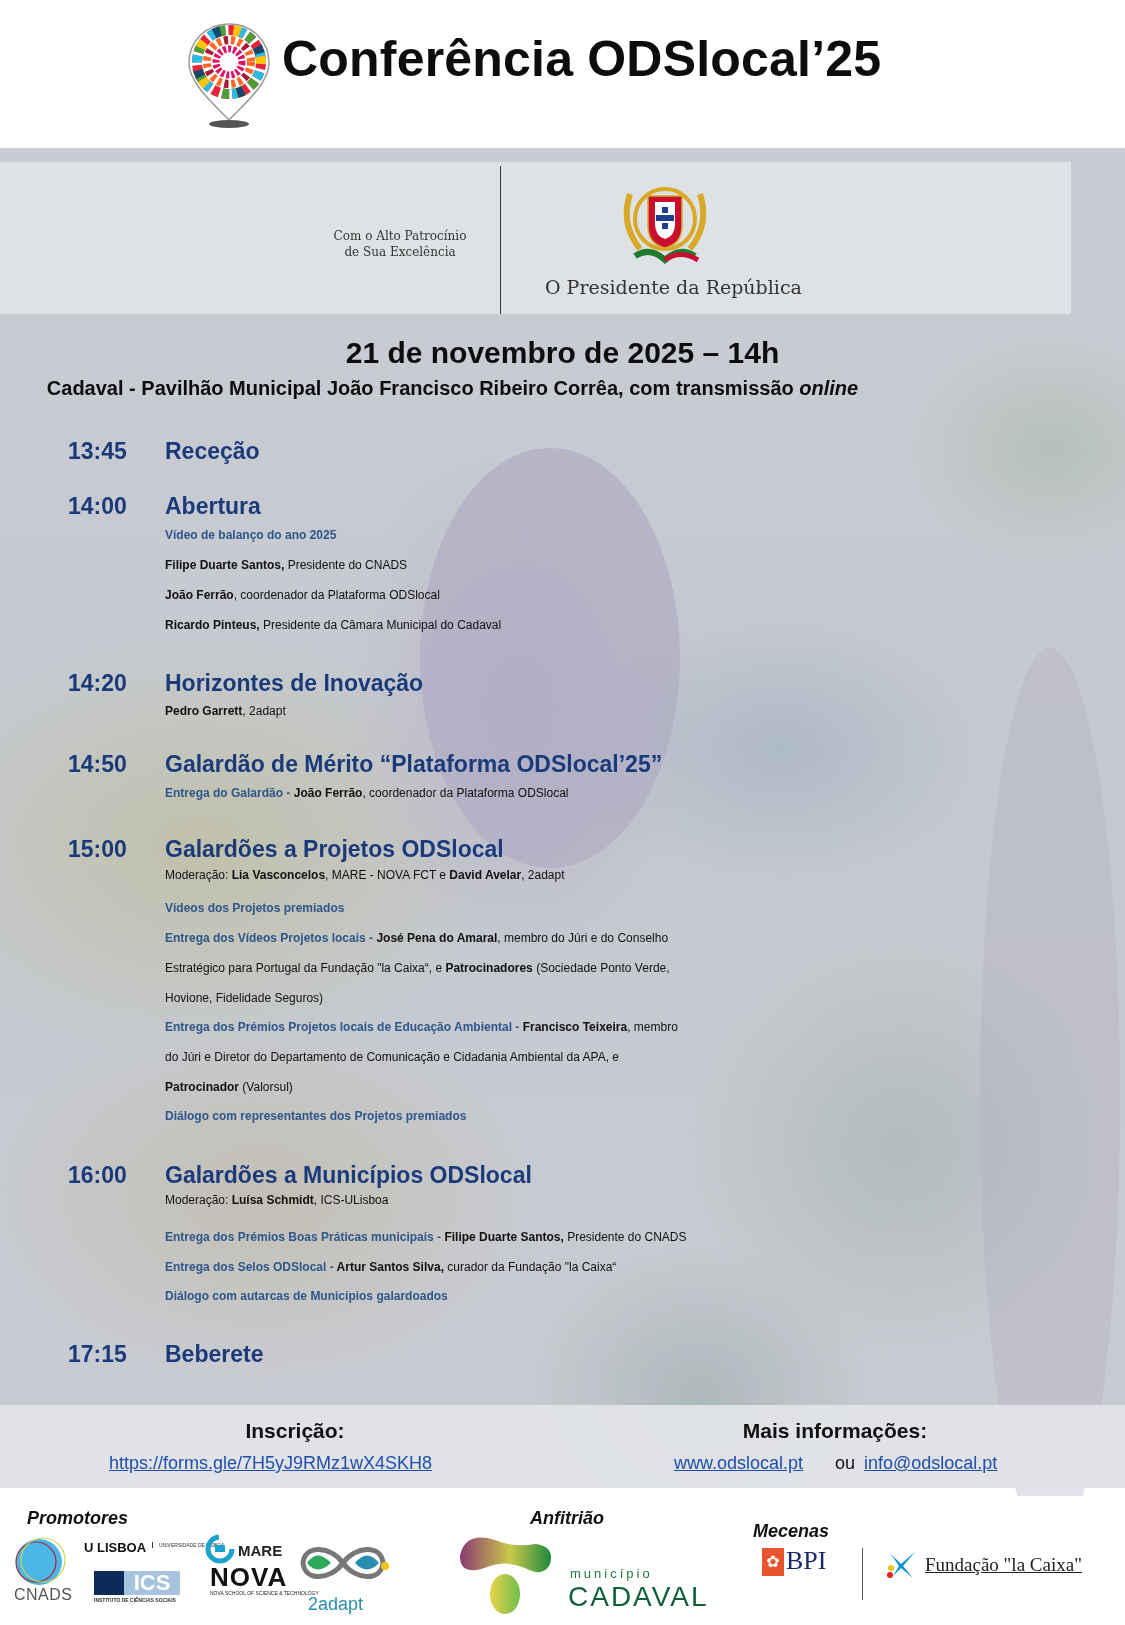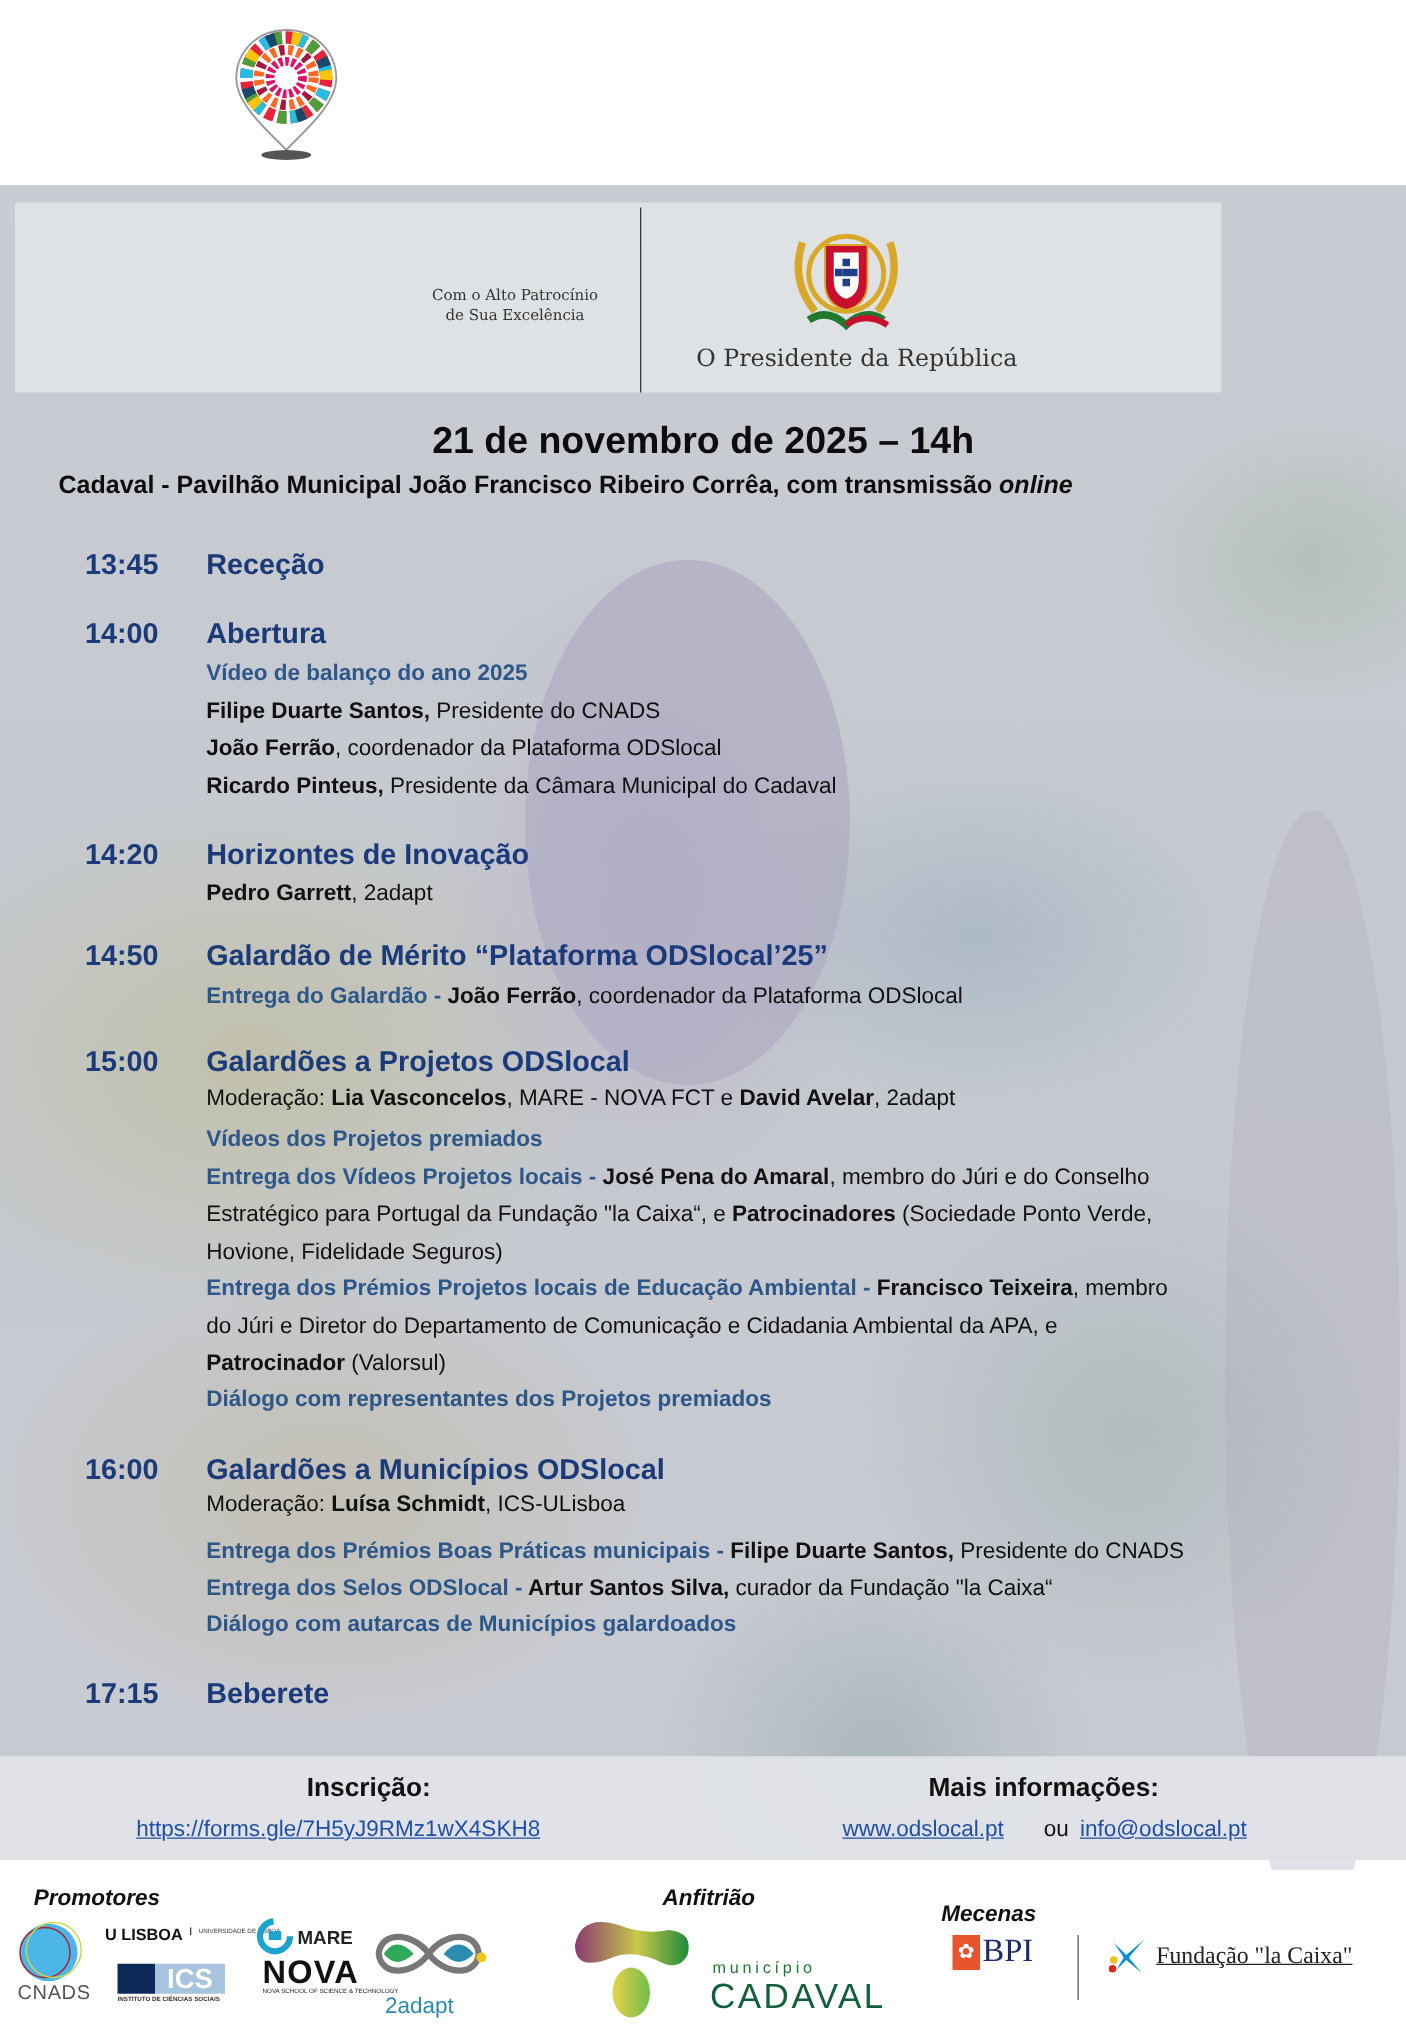--- a/index.html
+++ b/index.html
@@ -21,37 +21,37 @@
         radial-gradient(ellipse 200px 160px at 1050px 300px, rgba(170,185,170,0.6), rgba(170,185,170,0) 70%),
         radial-gradient(ellipse 420px 300px at 200px 700px, rgba(190,185,140,0.55), rgba(190,185,140,0) 70%),
         radial-gradient(ellipse 380px 260px at 260px 1050px, rgba(190,180,150,0.5), rgba(190,180,150,0) 70%),
         radial-gradient(ellipse 300px 300px at 900px 1000px, rgba(160,175,175,0.55), rgba(160,175,175,0) 70%),
         radial-gradient(ellipse 250px 220px at 700px 1250px, rgba(150,170,170,0.55), rgba(150,170,170,0) 70%),
         linear-gradient(180deg, #c9ccd2 0%, #c5c9cf 50%, #c9cbd2 100%);
     }
     .river { position: absolute; border-radius: 50%; background: rgba(175,172,195,0.7); }
 
     
-    .patronage { position: absolute; left: 12px; top: 162px; width: 965px; height: 152px; background: rgba(226,229,232,0.86); }
+    .patronage { position: absolute; left: 0; top: 162px; width: 1071px; height: 152px; background: rgba(226,229,232,0.86); }
     .patronage .divider { position: absolute; left: 500px; top: 4px; width: 1px; height: 148px; background: #333; }
     .patronage .pat-text { position: absolute; left: 300px; top: 66px; width: 200px; text-align: center; font-family: "DejaVu Serif", serif; font-size: 12px; line-height: 16px; color: #333; }
     .coat { position: absolute; left: 610px; top: 12px; width: 110px; height: 100px; }
     .president { position: absolute; left: 545px; top: 114px; width: 250px; text-align: center; font-family: "DejaVu Serif", serif; font-size: 19px; color: #333; white-space: nowrap; }
 
     
     .date { position: absolute; left: 0; top: 336px; width: 1125px; text-align: center; font-size: 30px; font-weight: bold; color: #0d0d0d; }
     .venue { position: absolute; left: 0; top: 377px; width: 905px; text-align: center; font-size: 20px; font-weight: bold; color: #0d0d0d; white-space: nowrap; }
     .venue i { font-style: italic; }
 
     
     .program { position: absolute; left: 0; top: 0; width: 1125px; }
     .slot { position: absolute; left: 0; width: 1125px; }
     .slot .time { position: absolute; left: 68px; top: 0; font-size: 23px; font-weight: bold; color: #1a3a7a; white-space: nowrap; }
     .slot .stitle { position: absolute; left: 165px; top: 0; font-size: 23px; font-weight: bold; color: #1a3a7a; white-space: nowrap; }
-    .line { position: absolute; left: 165px; font-size: 18px; color: #111; white-space: nowrap; }
+    .line { position: absolute; left: 165px; font-size: 12px; color: #111; white-space: nowrap; }
     .line b { font-weight: bold; color: #111; }
     .line .acc { color: #2d5689; font-weight: bold; }
     .line.accent { color: #2d5689; font-weight: bold; }
 
     
     .info { position: absolute; left: 0; top: 1405px; width: 1125px; height: 83px; background: rgba(226,228,232,0.92); }
     .info .lbl { position: absolute; top: 14px; font-size: 21px; font-weight: bold; color: #111; text-align: center; }
     .info .lnk { position: absolute; top: 48px; font-size: 18px; color: #1f4fa8; text-decoration: underline; white-space: nowrap; }
     .info .ou { position: absolute; top: 48px; font-size: 18px; color: #111; }
 
@@ -89,20 +89,21 @@
       <circle r="32" fill="none" stroke="#26bde2" stroke-width="10" stroke-dasharray="7 23" stroke-dashoffset="20"></circle>
       <circle r="32" fill="none" stroke="#fcc30b" stroke-width="10" stroke-dasharray="7 33" stroke-dashoffset="5"></circle>
       <circle r="32" fill="none" stroke="#19486a" stroke-width="10" stroke-dasharray="7 43" stroke-dashoffset="15"></circle>
       <circle r="22" fill="none" stroke="#fd6925" stroke-width="8" stroke-dasharray="4 3"></circle>
       <circle r="22" fill="none" stroke="#a21942" stroke-width="8" stroke-dasharray="4 17" stroke-dashoffset="7"></circle>
       <circle r="13" fill="none" stroke="#dd1367" stroke-width="7" stroke-dasharray="3 2"></circle>
       <circle r="6" fill="#fff"></circle>
     </g>
     <ellipse cx="43" cy="102" rx="20" ry="4" fill="#555"></ellipse>
   </svg>
+  <div class="title">Conferência ODSlocal’25</div>
 </div>
 
 <div class="map-bg">
   <div class="river" style="left:420px;top:300px;width:260px;height:420px;"></div>
   <div class="river" style="left:980px;top:500px;width:140px;height:900px;opacity:0.5;"></div>
 </div>
 
 <div class="patronage">
   <div class="pat-text">
     <div>Com o Alto Patrocínio</div>

